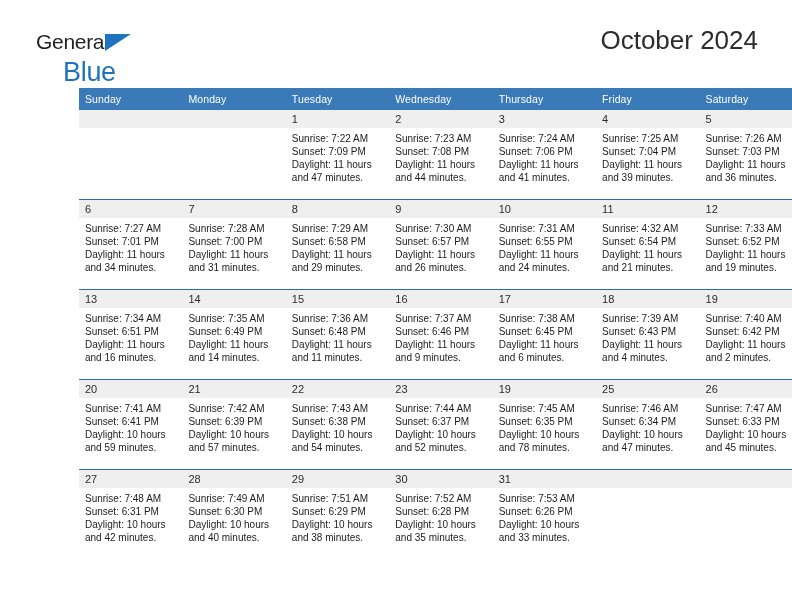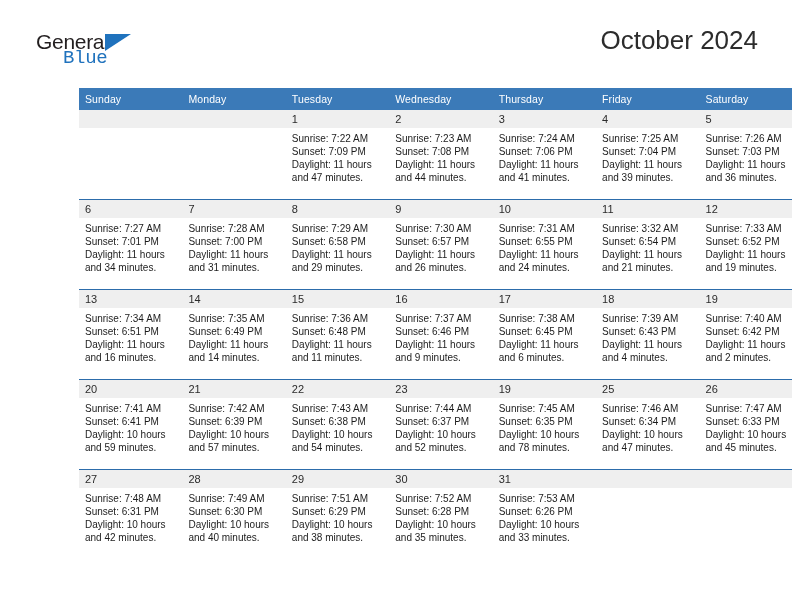--- a/index.html
+++ b/index.html
@@ -40,25 +40,25 @@
     left: 2px;
     top: 0px;
     font-size: 21px;
     letter-spacing: -0.3px;
     color: #231f20;
     font-family: "Liberation Sans", sans-serif;
   }
   .logo-blue {
     position: absolute;
     left: 29px;
-    top: 17px;
-    font-size: 19px;
+    top: 27px;
+    font-size: 27px;
     letter-spacing: -0.3px;
     color: #1f72bd;
-    font-family: Liberation Mono, monospace;
+    font-family: Liberation Sans, sans-serif;
   }
   .logo-triangle {
     position: absolute;
     left: 71px;
     top: 4px;
     width: 0;
     height: 0;
     border-top: 17px solid #1f72bd;
     border-right: 26px solid transparent;
   }
@@ -306,21 +306,21 @@
                 <div>Sunset: 6:55 PM</div>
                 <div>Daylight: 11 hours</div>
                 <div>and 24 minutes.</div>
               </div>
             </div>
           </td>
           <td>
             <div class="daycell">
               <div class="daynum-strip">11</div>
               <div class="cell-body">
-                <div>Sunrise: 3:32 AM</div>
+                <div>Sunrise: 4:32 AM</div>
                 <div>Sunset: 6:54 PM</div>
                 <div>Daylight: 11 hours</div>
                 <div>and 21 minutes.</div>
               </div>
             </div>
           </td>
           <td>
             <div class="daycell">
               <div class="daynum-strip">12</div>
               <div class="cell-body">

